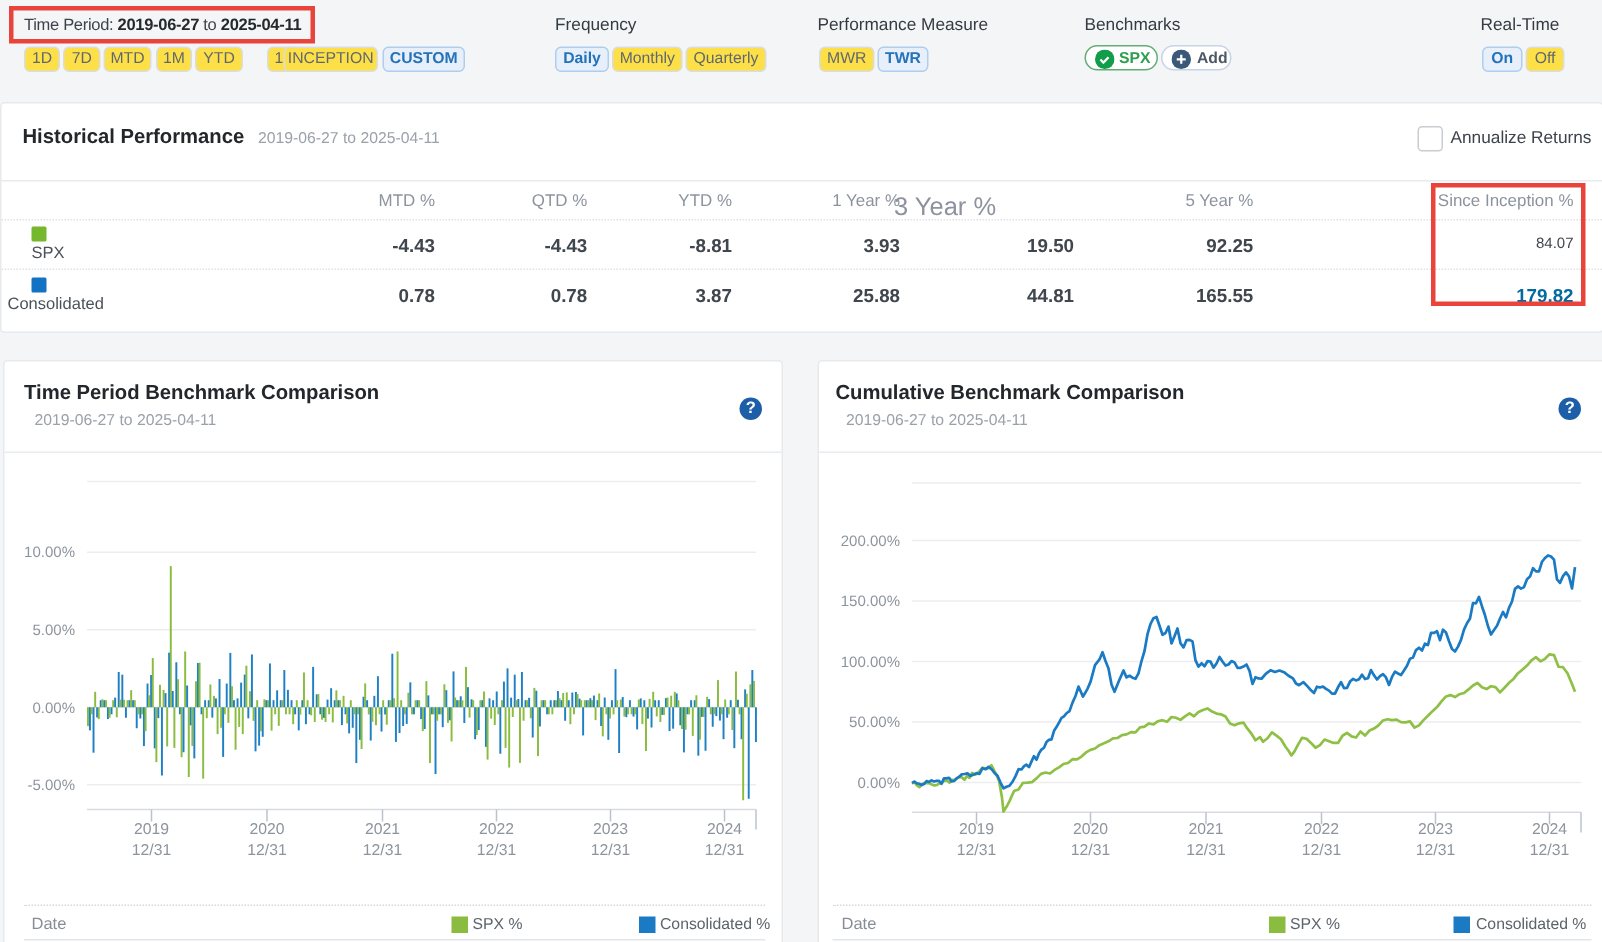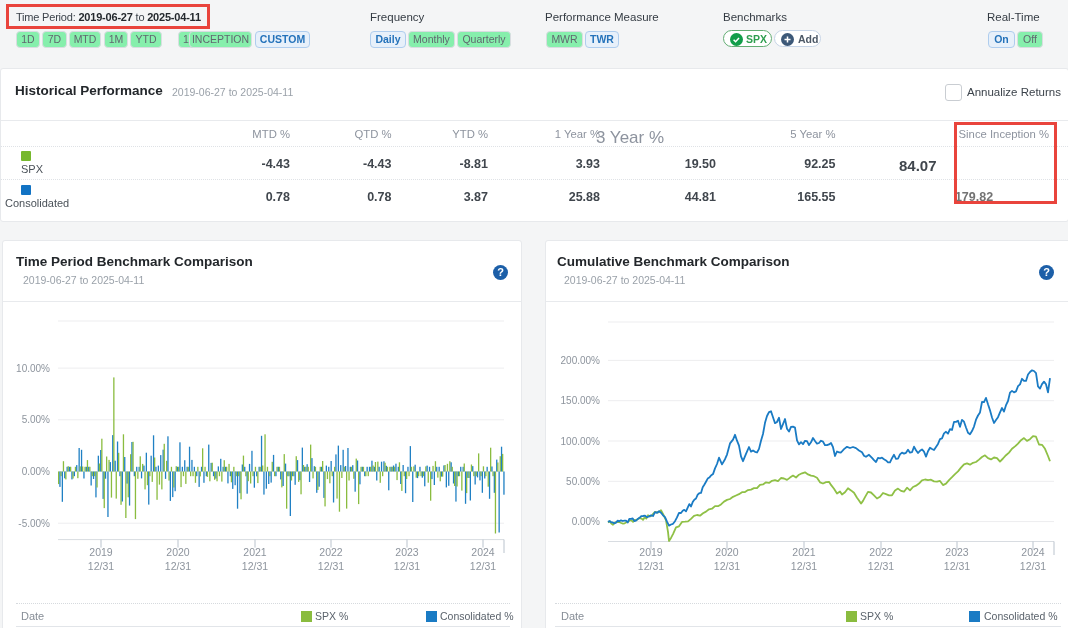--- a/index.html
+++ b/index.html
@@ -1,19 +1,19 @@
 <!DOCTYPE html>
 <html><head><meta charset="utf-8">
 <style>
 *{margin:0;padding:0;box-sizing:border-box}
 html,body{width:1068px;height:628px;overflow:hidden;font-family:"Liberation Sans",sans-serif;background:#f4f5f6}
 .abs{position:absolute;white-space:nowrap}
 #topbar{position:absolute;left:0;top:0;width:1068px;height:68px;background:#f4f5f6}
 .lbl{position:absolute;top:11px;font-size:11.5px;color:#343b43;white-space:nowrap}
-.btn{position:absolute;top:30.5px;height:17px;background:#86efac;border:1px solid #d9dde1;border-radius:4px;
+.btn{position:absolute;top:30.5px;height:17px;background:#fde047;border:1px solid #d9dde1;border-radius:4px;
  font-size:10.5px;color:#60676f;text-align:center;line-height:15.5px;white-space:nowrap}
 .btn.act{background:#e7f0fa;border-color:#afcdee;color:#2472ba;font-weight:bold}
 .pill{position:absolute;top:30px;height:17px;border-radius:8.5px;background:#fff;font-size:10.5px;font-weight:bold;white-space:nowrap}
 .sec{position:absolute;background:#fff;border:1px solid #e7e9ec;border-radius:3px}
 .redbox{position:absolute;border:3px solid #e9443c;z-index:50}
 .gray{color:#9aa1a9}
 .qm{position:absolute;width:15px;height:15px;border-radius:50%;background:#1c5fa8;color:#fff;font-size:11px;
  font-weight:bold;text-align:center;line-height:15px}
 </style></head>
 <body>
@@ -77,22 +77,22 @@
     <div class="abs" style="left:449px;top:59px;width:150px;text-align:right;font-size:11.3px;color:#8d939e">1 Year %</div>
     <div class="abs" style="left:449px;top:88px;width:150px;text-align:right;font-size:12.5px;font-weight:bold;color:#40464d">3.93</div>
     <div class="abs" style="left:449px;top:121px;width:150px;text-align:right;font-size:12.5px;font-weight:bold;color:#40464d">25.88</div>
     <div class="abs" style="left:595px;top:59px;width:150px;text-align:left;font-size:17px;color:#8d939e">3 Year %</div>
     <div class="abs" style="left:565px;top:88px;width:150px;text-align:right;font-size:12.5px;font-weight:bold;color:#40464d">19.50</div>
     <div class="abs" style="left:565px;top:121px;width:150px;text-align:right;font-size:12.5px;font-weight:bold;color:#40464d">44.81</div>
     <div class="abs" style="left:684.5px;top:59px;width:150px;text-align:right;font-size:11.3px;color:#8d939e">5 Year %</div>
     <div class="abs" style="left:684.5px;top:88px;width:150px;text-align:right;font-size:12.5px;font-weight:bold;color:#40464d">92.25</div>
     <div class="abs" style="left:684.5px;top:121px;width:150px;text-align:right;font-size:12.5px;font-weight:bold;color:#40464d">165.55</div>
     <div class="abs" style="left:898px;top:59px;width:150px;text-align:right;font-size:11.3px;color:#8d939e">Since Inception %</div>
-    <div class="abs" style="left:898px;top:88px;width:150px;font-size:15px;font-weight:bold;color:#40464d">84.07</div>
-    <div class="abs" style="left:898px;top:121px;width:150px;text-align:center;font-size:12.5px;font-weight:bold;color:#737373">179.82</div>
+    <div class="abs" style="left:898px;top:88px;width:150px;text-align:right;font-size:10px;font-weight:normal;color:#40464d">84.07</div>
+    <div class="abs" style="left:898px;top:121px;width:150px;text-align:right;font-size:12.5px;font-weight:bold;color:#0369a1">179.82</div>
     <div class="abs" style="left:0;top:77px;width:1067px;border-top:1px dotted #dfe2e6"></div>
     <div class="abs" style="left:0;top:110px;width:1067px;border-top:1px dotted #dfe2e6"></div>
     <div class="abs" style="left:20px;top:82px;width:10px;height:10px;background:#76b82d;border-radius:1px"></div>
     <div class="abs" style="left:20px;top:94px;font-size:11px;color:#4a5158">SPX</div>
     <div class="abs" style="left:20px;top:116px;width:10px;height:10px;background:#1273c4;border-radius:1px"></div>
     <div class="abs" style="left:4px;top:128px;font-size:11px;color:#4a5158">Consolidated</div>
 </div>
 
 <div class="sec" style="left:2px;top:240px;width:520px;height:420px">
   <div class="abs" style="left:13px;top:13px;font-size:13.5px;font-weight:bold;color:#23272b">Time Period Benchmark Comparison</div>

